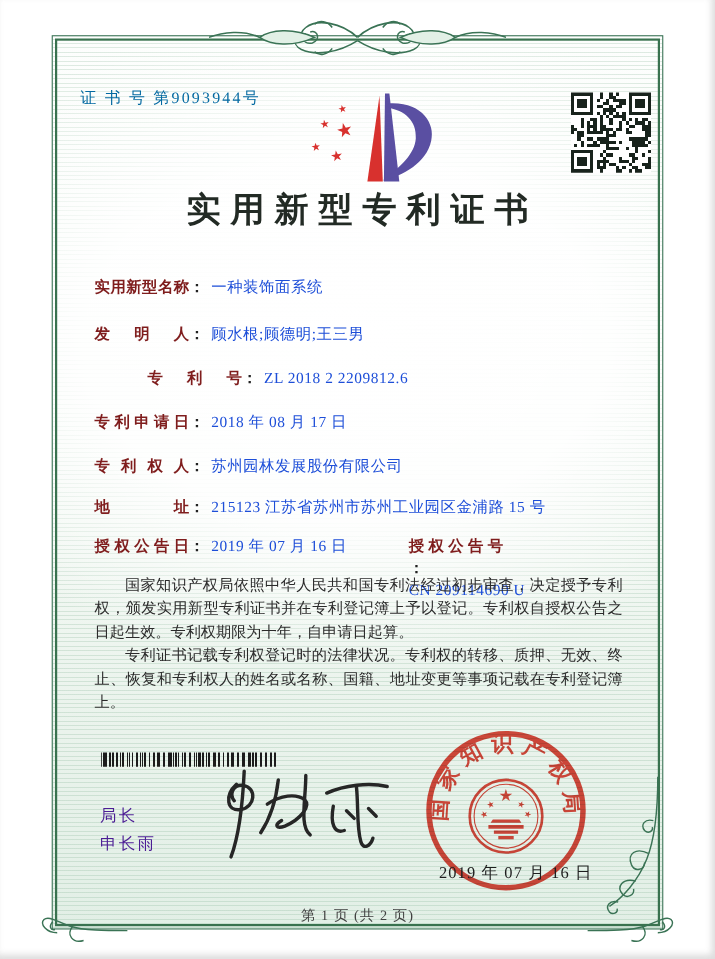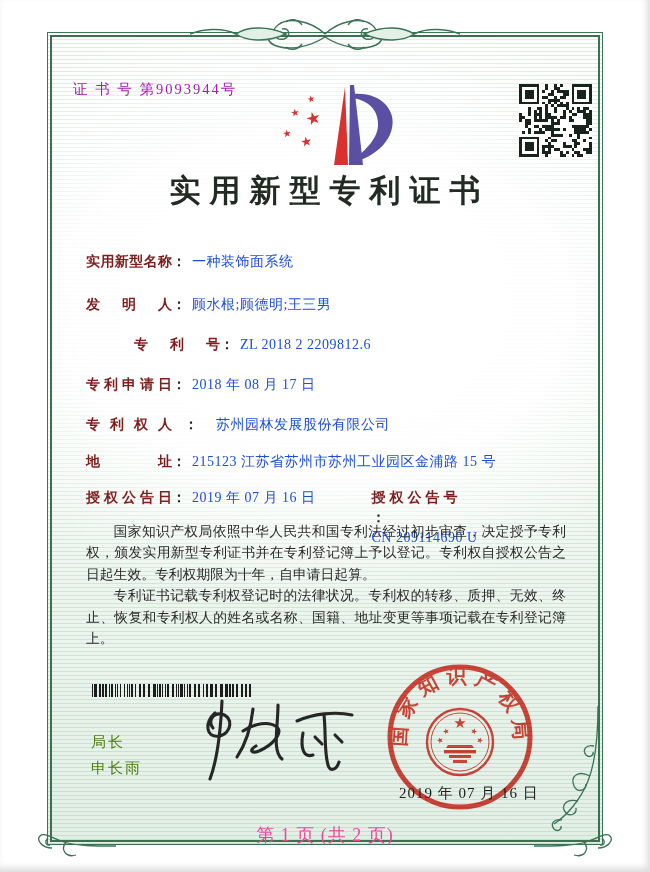--- a/index.html
+++ b/index.html
@@ -18,21 +18,21 @@
       repeating-linear-gradient(0deg, rgba(110,165,130,.22) 0 1px, rgba(255,255,255,0) 1px 4px),
       linear-gradient(180deg,#fdfefd 0%,#f6faf6 45%,#eaf3ec 78%,#e2efe6 100%);
   }
   .frame::before{
     content:"";position:absolute;left:2px;top:2px;right:2px;bottom:2px;
     border:2px solid #39724f;
   }
   .deco{position:absolute;pointer-events:none;}
   .content{position:absolute;left:0;top:0;width:650px;height:872px;}
 
-  .cert-no{position:absolute;left:73px;top:80px;font-size:14.5px;letter-spacing:2px;color:#a21caf;}
+  .cert-no{position:absolute;left:73px;top:80px;font-size:14.5px;letter-spacing:2px;color:#0369a1;}
   .title{
     position:absolute;left:0;top:170px;width:650px;text-align:center;
     font-size:31px;font-weight:700;color:#222a24;letter-spacing:9px;text-indent:9px;
   }
   .field-row{position:absolute;left:86px;display:flex;align-items:baseline;font-size:14px;line-height:20px;white-space:nowrap;}
   .f-label{
     display:inline-block;width:86px;font-weight:700;color:#7f1d1d;
     text-align:justify;text-align-last:justify;
   }
   .f-colon{font-weight:700;color:#222;margin-right:6px;}
@@ -42,27 +42,27 @@
   .paragraphs{
     position:absolute;left:86px;top:521px;width:480px;
     font-size:13.8px;line-height:21.4px;color:#2a2a2a;text-align:justify;
   }
   .paragraphs p{margin:0;text-indent:2em;}
 
   .barcode{position:absolute;left:92px;top:684px;width:160px;height:13px;}
   .qr{position:absolute;left:519px;top:84px;width:73px;height:73px;}
   .logo{position:absolute;left:278px;top:84px;width:120px;height:84px;}
 
-  .signer{position:absolute;left:91px;top:729px;font-size:15px;line-height:26px;color:#4d7c0f;letter-spacing:2px;}
+  .signer{position:absolute;left:91px;top:729px;font-size:15px;line-height:26px;color:#4c1d95;letter-spacing:2px;}
   .sig{position:absolute;left:185px;top:693px;width:175px;height:92px;}
 
   .seal{position:absolute;left:383px;top:660px;width:154px;height:154px;mix-blend-mode:multiply;opacity:.93;}
   .seal-date{position:absolute;left:399px;top:784px;font-size:15px;letter-spacing:1px;color:#1e1e1e;z-index:5;}
 
-  .footer{position:absolute;left:0;top:823px;width:650px;text-align:center;font-size:18px;color:#ec4899;letter-spacing:1px;}
+  .footer{position:absolute;left:0;top:823px;width:650px;text-align:center;font-size:13px;color:#404040;letter-spacing:1px;}
 
   
   .page::after{content:"";position:absolute;inset:0;pointer-events:none;
     box-shadow:inset -3px -4px 6px rgba(120,120,120,.25);}
 </style>
 </head>
 <body>
 
 <div class="page">
 
@@ -347,21 +347,21 @@
     <div class="field-row" style="top:335px;margin-left:48px;">
       <span class="f-label">专利号</span>
         <span class="f-colon">：</span>
       <span class="f-value">ZL 2018 2 2209812.6</span>
     </div>
     <div class="field-row" style="top:375px;">
       <span class="f-label">专利申请日</span>
         <span class="f-colon">：</span>
       <span class="f-value">2018 年 08 月 17 日</span>
     </div>
-    <div class="field-row" style="top:415px;gap:12px;">
+    <div class="field-row" style="top:415px;">
       <span class="f-label">专利权人</span>
         <span class="f-colon">：</span>
       <span class="f-value">苏州园林发展股份有限公司</span>
     </div>
     <div class="field-row" style="top:452px;">
       <span class="f-label">地址</span>
         <span class="f-colon">：</span>
       <span class="f-value">215123 江苏省苏州市苏州工业园区金浦路 15 号</span>
     </div>
     <div class="field-row" style="top:488px;justify-content:space-between;">

